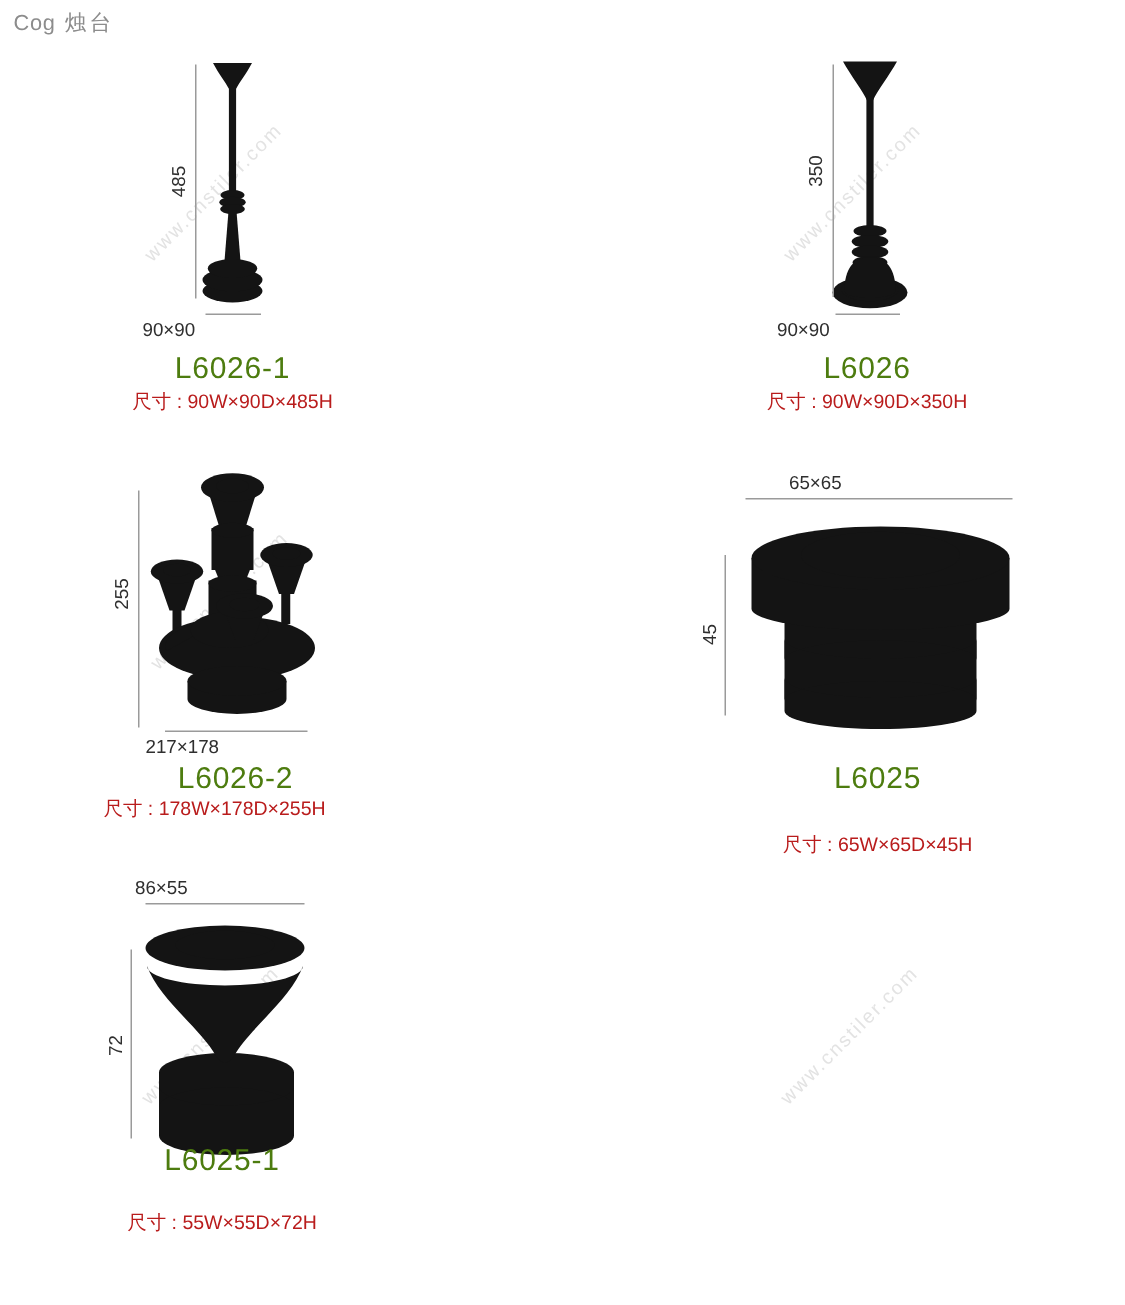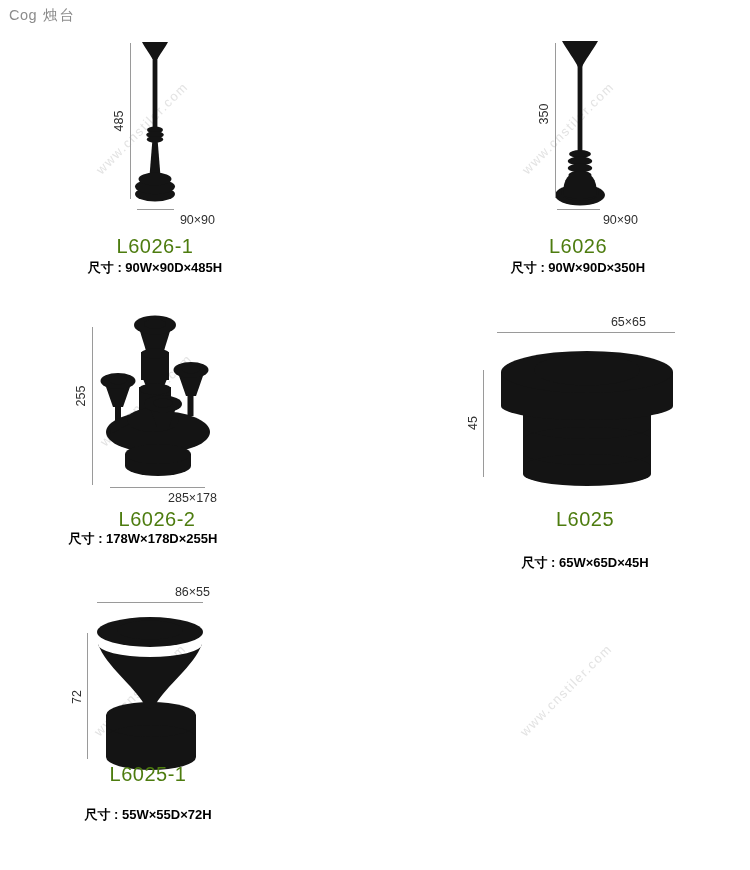--- a/index.html
+++ b/index.html
@@ -12,23 +12,23 @@
   .wm{
     position:absolute;font-size:13px;color:#e3e3e3;letter-spacing:1.5px;white-space:nowrap;
     transform:translate(-50%,-50%) rotate(-45deg);user-select:none;
   }
   .dimv{position:absolute;width:1px;background:#9a9a9a;}
   .dimh{position:absolute;height:1px;background:#9a9a9a;}
   .dim-label{
     position:absolute;font-size:12.5px;color:#2f2f2f;white-space:nowrap;
   }
   .dim-label.rot{transform:translate(-50%,-50%) rotate(-90deg);}
-  .dim-label.ctr{text-align:right;}
+  .dim-label.ctr{text-align:left;}
   .code{position:absolute;font-size:20px;color:#4d7c0f;text-align:center;letter-spacing:.5px;}
-  .size{position:absolute;font-size:13px;color:#000000;text-align:center;white-space:nowrap;font-weight:bold;}
+  .size{position:absolute;font-size:13px;color:#b91c1c;text-align:center;white-space:nowrap;}
   svg{position:absolute;}
   svg *{fill:#141414;stroke:none;}
 </style>
 </head>
 <body>
 
 <div id="page">
 
   <div class="title">
     <span>Cog</span><span class="zh">烛台</span>
@@ -104,21 +104,21 @@
       <ellipse cx="70" cy="112" rx="26" ry="12"></ellipse>
       <path d="M67,100 L93,100 L86,119 L74,119 Z" stroke="#fff" stroke-width="2"></path>
       <ellipse cx="80" cy="96" rx="19" ry="8.5" stroke="#fff" stroke-width="2.5"></ellipse>
       <ellipse cx="80" cy="95" rx="10" ry="4.5" fill="#fff"></ellipse>
       <path d="M42,146 L42,158 A33,10 0 0 0 108,158 L108,146 Z" stroke="#fff" stroke-width="2"></path>
       <ellipse cx="75" cy="146" rx="33" ry="10" stroke="#fff" stroke-width="2"></ellipse>
     </svg>
     <div class="dimv" style="left:92px;top:327px;height:158px"></div>
     <span class="dim-label rot" style="left:81px;top:396px">255</span>
     <div class="dimh" style="left:110px;top:487px;width:95px"></div>
-    <div class="dim-label ctr" style="left:97px;top:491px;width:120px">285×178</div>
+    <div class="dim-label ctr" style="left:97px;top:491px;width:120px">217×178</div>
     <div class="code" style="left:87px;top:508px;width:140px">L6026-2</div>
     <div class="size" style="left:43px;top:530px;width:200px">尺寸 : 178W×178D×255H</div>
   </div>
 
   <div>
     <svg style="left:489px;top:344px" width="196" height="150" viewBox="0 0 196 150">
       <path d="M34,66 L34,130 A64,12 0 0 0 162,130 L162,66 Z"></path>
       <path d="M34,82 A64,13 0 0 0 162,82 L162,96 A64,13 0 0 0 34,96 Z" fill="#fff"></path>
       <path d="M34,108 A64,13 0 0 0 162,108 L162,123 A64,13 0 0 0 34,123 Z" fill="#fff"></path>
       <path d="M12,28 L12,62 A86,14 0 0 0 184,62 L184,28 Z"></path>

